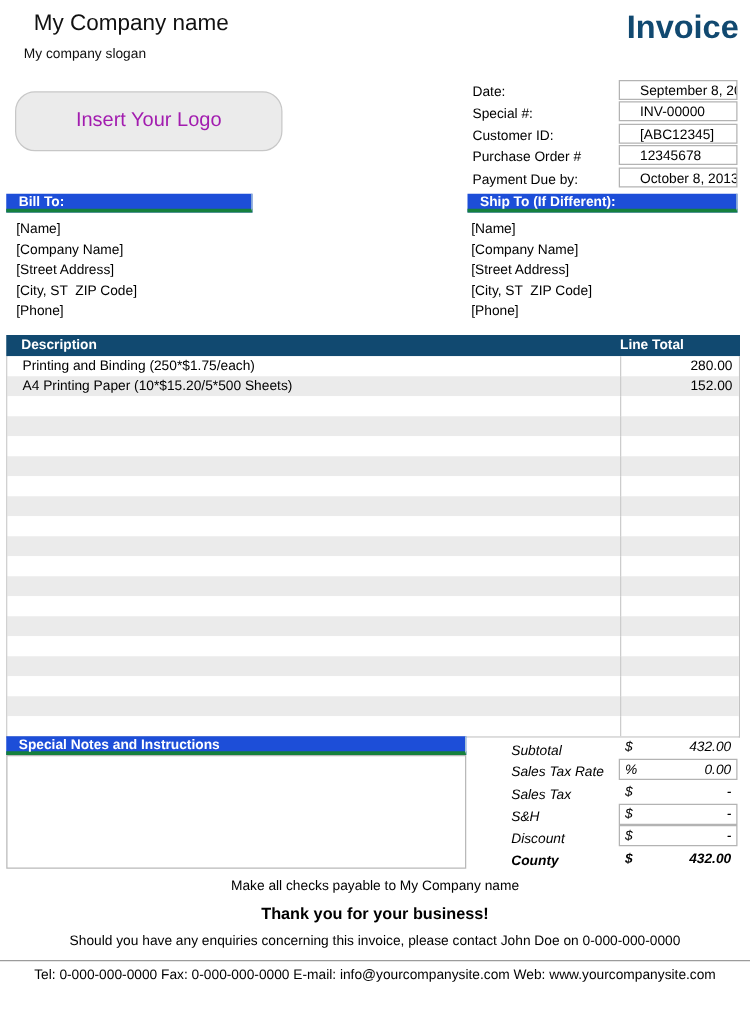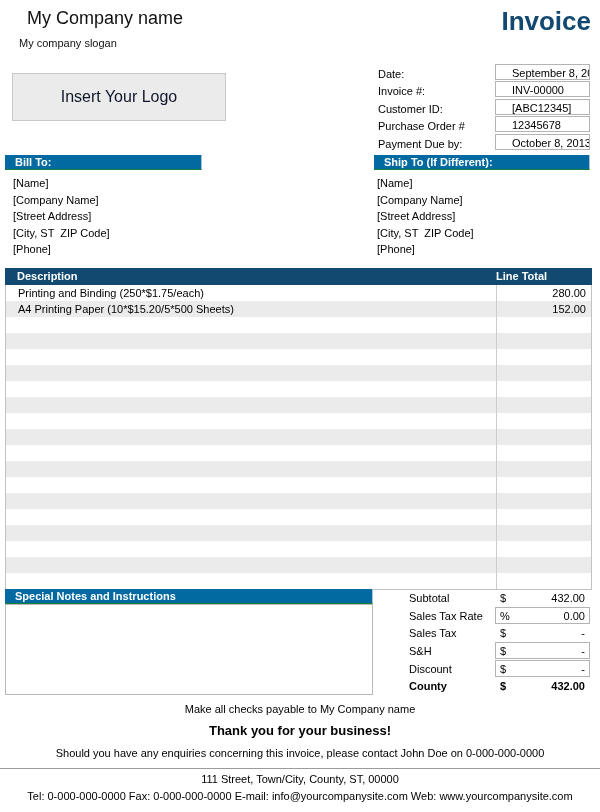--- a/index.html
+++ b/index.html
@@ -10,39 +10,39 @@
   }
   #page { position:absolute; inset:0; background:#fff; }
 
   
   .company-name { position:absolute; left:27px; top:8px; font-size:18px; color:#111; }
   .company-slogan { position:absolute; left:19px; top:37px; font-size:11px; color:#111; }
   .invoice-title { position:absolute; right:9px; top:6px; font-size:26px; font-weight:bold; color:#114970; }
 
   .logo-box {
     position:absolute; left:12px; top:73px; width:214px; height:48px;
-    background:#ebebeb; border:1px solid #c7c7c7; border-radius:0;
+    background:#ebebeb; border:1px solid #c7c7c7; border-radius:16px;
     display:flex; align-items:center; justify-content:center;
-    color:#0f172a; font-size:16px;
+    color:#a21caf; font-size:16px;
   }
 
   
   .meta { position:absolute; left:378px; top:62px; width:212px; }
   .meta-row { display:flex; align-items:flex-end; height:17.5px; }
   .meta-label { width:117px; }
   .meta-value {
     width:95px; height:16px; border:1px solid #b3b3b3; background:#fff;
     line-height:14px; padding:1px 0 0 16px; overflow:hidden; white-space:nowrap;
   }
 
   
   .navy-bar {
-    background:#0369a1; color:#fff; font-weight:bold; font-size:11px;
+    background:#1d4ed8; color:#fff; font-weight:bold; font-size:11px;
     height:15px; line-height:14px; padding-left:10px;
-    border-right:1px solid #a9c4d6; border-bottom:1px solid #15803d;
+    border-right:1px solid #a9c4d6; border-bottom:3px solid #15803d;
   }
 
   
   .addr-block { position:absolute; top:155px; }
   #bill-to { left:5px; width:197px; }
   #ship-to { left:374px; width:216px; }
   .addr-lines { padding-top:5px; }
   .addr-line { line-height:16.6px; white-space:pre; }
   #bill-to .addr-lines { padding-left:8px; }
   #ship-to .addr-lines { padding-left:3px; }
@@ -61,21 +61,21 @@
   .cell-desc { flex:1; padding-left:12px; overflow:hidden; white-space:nowrap; }
   .cell-total { width:95px; border-left:1px solid #cccccc; text-align:right; padding-right:5px; }
 
   
   .notes { position:absolute; left:5px; top:589px; width:368px; }
   .notes-bar { width:100%; }
   .notes-box { width:100%; height:91px; border:1px solid #b9b9b9; background:#fff; }
 
   
   .totals { position:absolute; left:409px; top:589px; width:181px; }
-  .t-row { display:flex; align-items:center; height:17.7px; }
+  .t-row { display:flex; align-items:flex-end; height:17.7px;font-style:italic; }
   .t-label { flex:1; }
   .t-box { width:95px; height:17px; display:flex; align-items:center; border:1px solid transparent; }
   .t-box.boxed { border-color:#b3b3b3; background:#fff; }
   .t-sym { width:24px; padding-left:4px; }
   .t-val { flex:1; text-align:right; padding-right:4px; }
   .t-row.bold { font-weight:bold; }
 
   
   .footer { position:absolute; left:0; top:698px; width:600px; text-align:center; }
   .f-checks { margin-top:5px; }
@@ -97,21 +97,21 @@
   <div class="logo-box">
     <span>Insert Your Logo</span>
   </div>
 
   <div class="meta">
     <div class="meta-row">
       <div class="meta-label">Date:</div>
       <div class="meta-value">September 8, 2013</div>
     </div>
     <div class="meta-row">
-      <div class="meta-label">Invoice #:</div>
+      <div class="meta-label">Special #:</div>
       <div class="meta-value">INV-00000</div>
     </div>
     <div class="meta-row">
       <div class="meta-label">Customer ID:</div>
       <div class="meta-value">[ABC12345]</div>
     </div>
     <div class="meta-row">
       <div class="meta-label">Purchase Order #</div>
       <div class="meta-value">12345678</div>
     </div>
@@ -276,17 +276,16 @@
         <span class="t-val">432.00</span>
       </div>
     </div>
   </div>
 
   <div class="footer">
     <div class="f-checks">Make all checks payable to My Company name</div>
     <div class="f-thanks">Thank you for your business!</div>
     <div class="f-contact">Should you have any enquiries concerning this invoice, please contact John Doe on 0-000-000-0000</div>
     <hr class="f-divider">
-    <div class="f-address">111 Street, Town/City, County, ST, 00000</div>
     <div class="f-tel">Tel: 0-000-000-0000 Fax: 0-000-000-0000 E-mail: info@yourcompanysite.com Web: www.yourcompanysite.com</div>
   </div>
 
 </div>
 
 </body></html>

